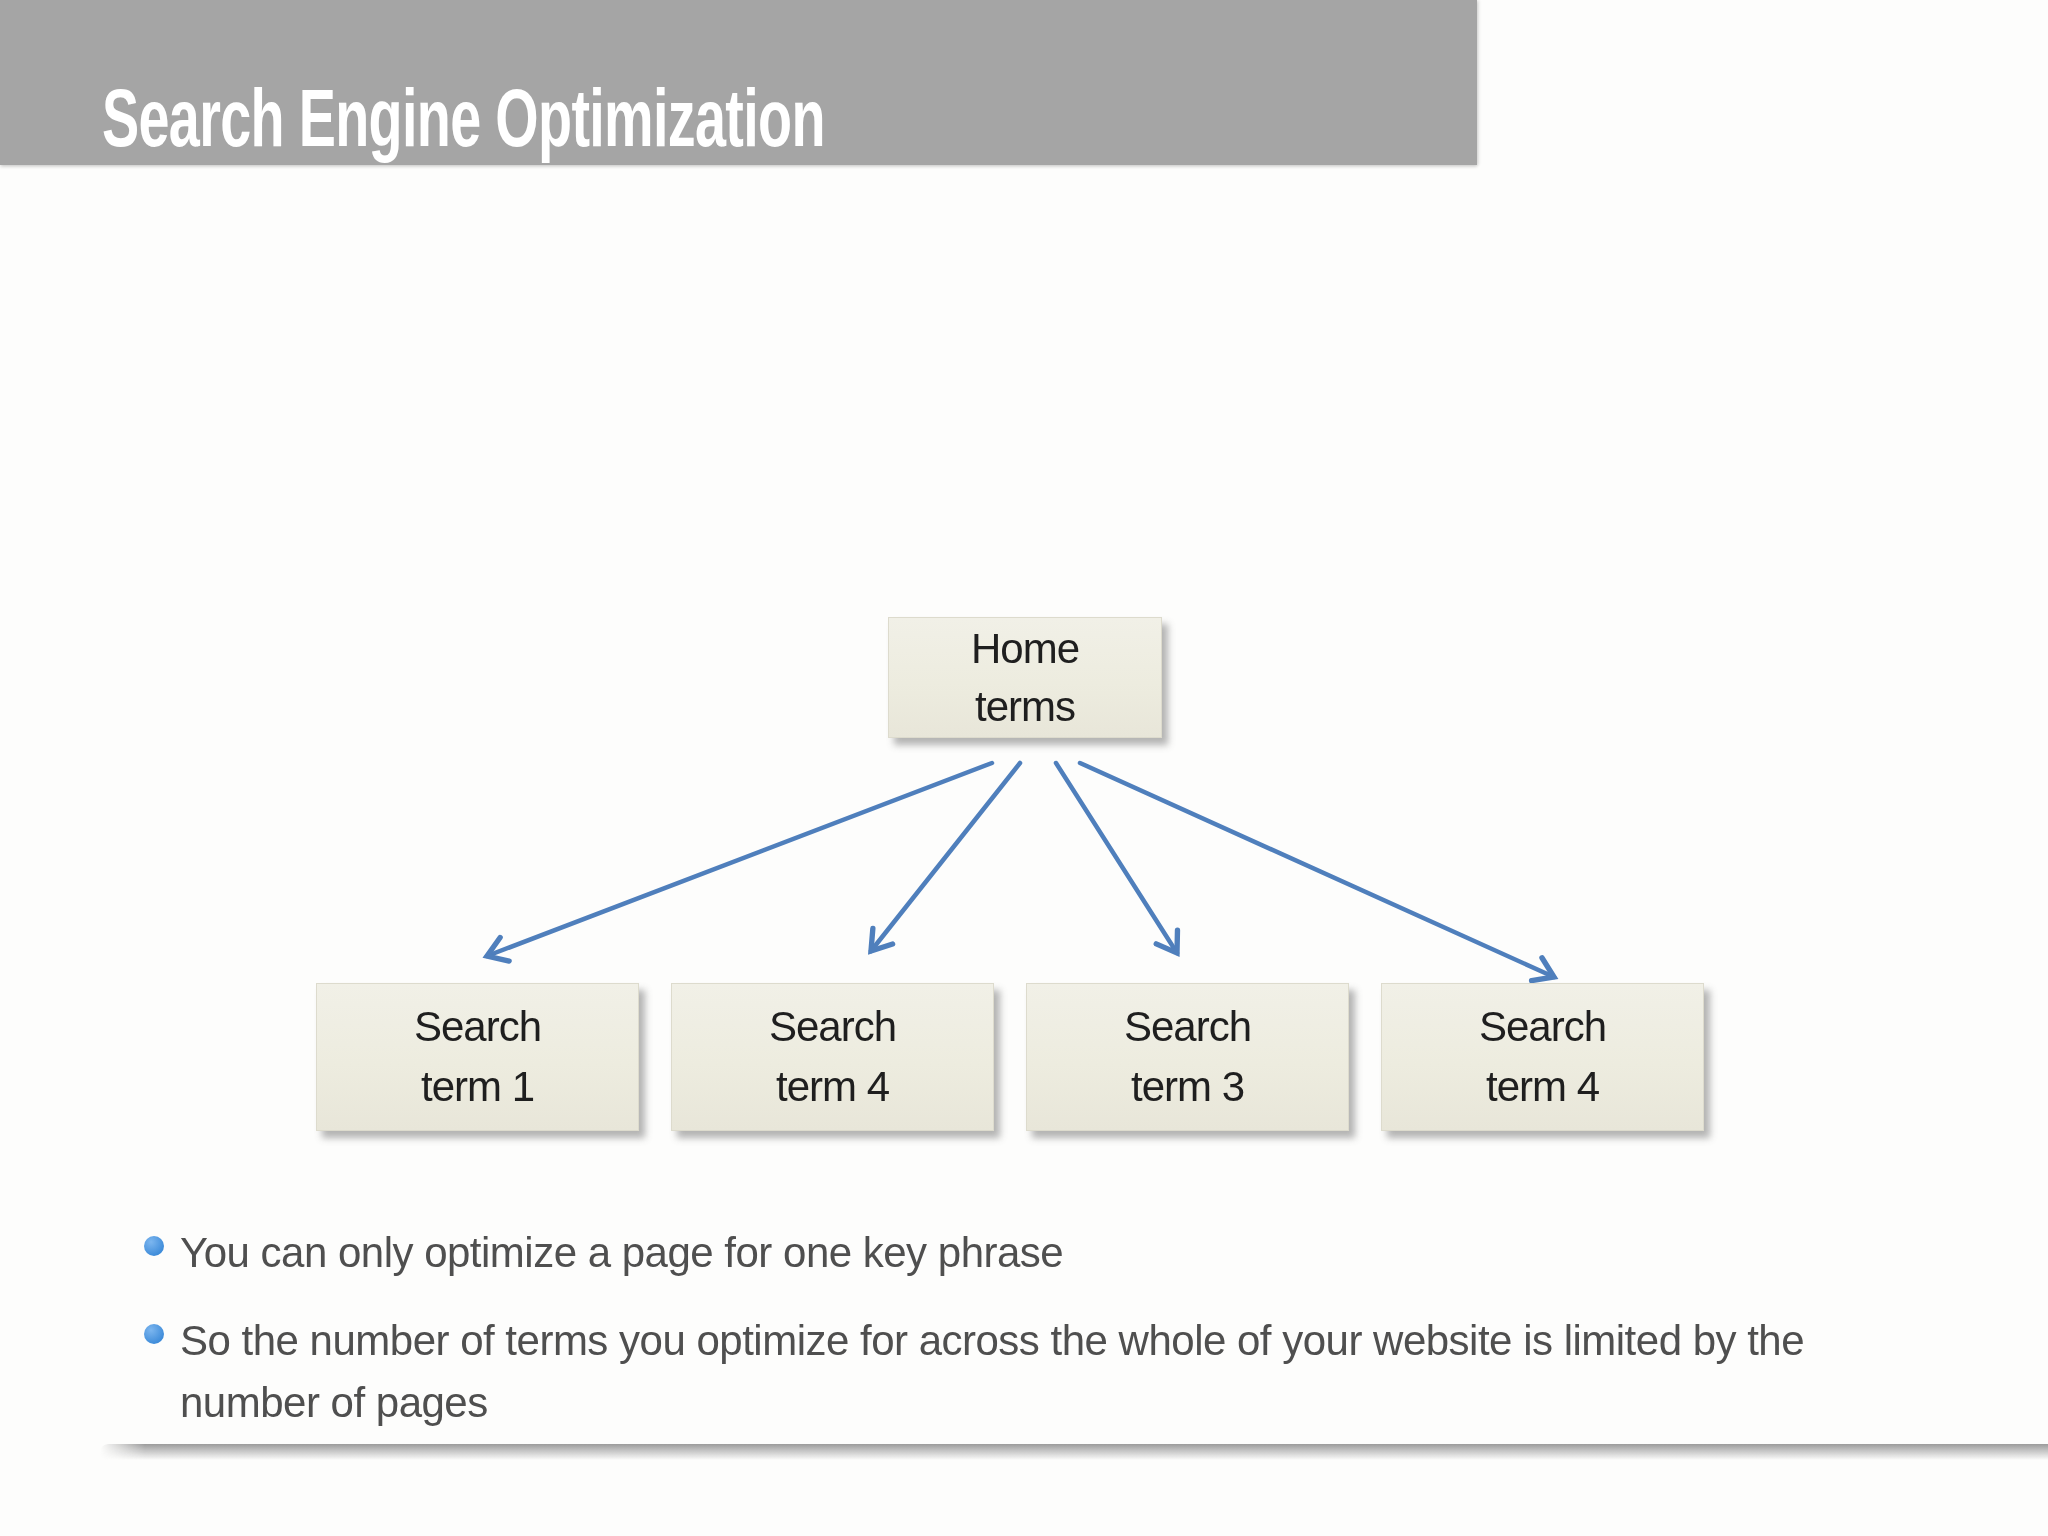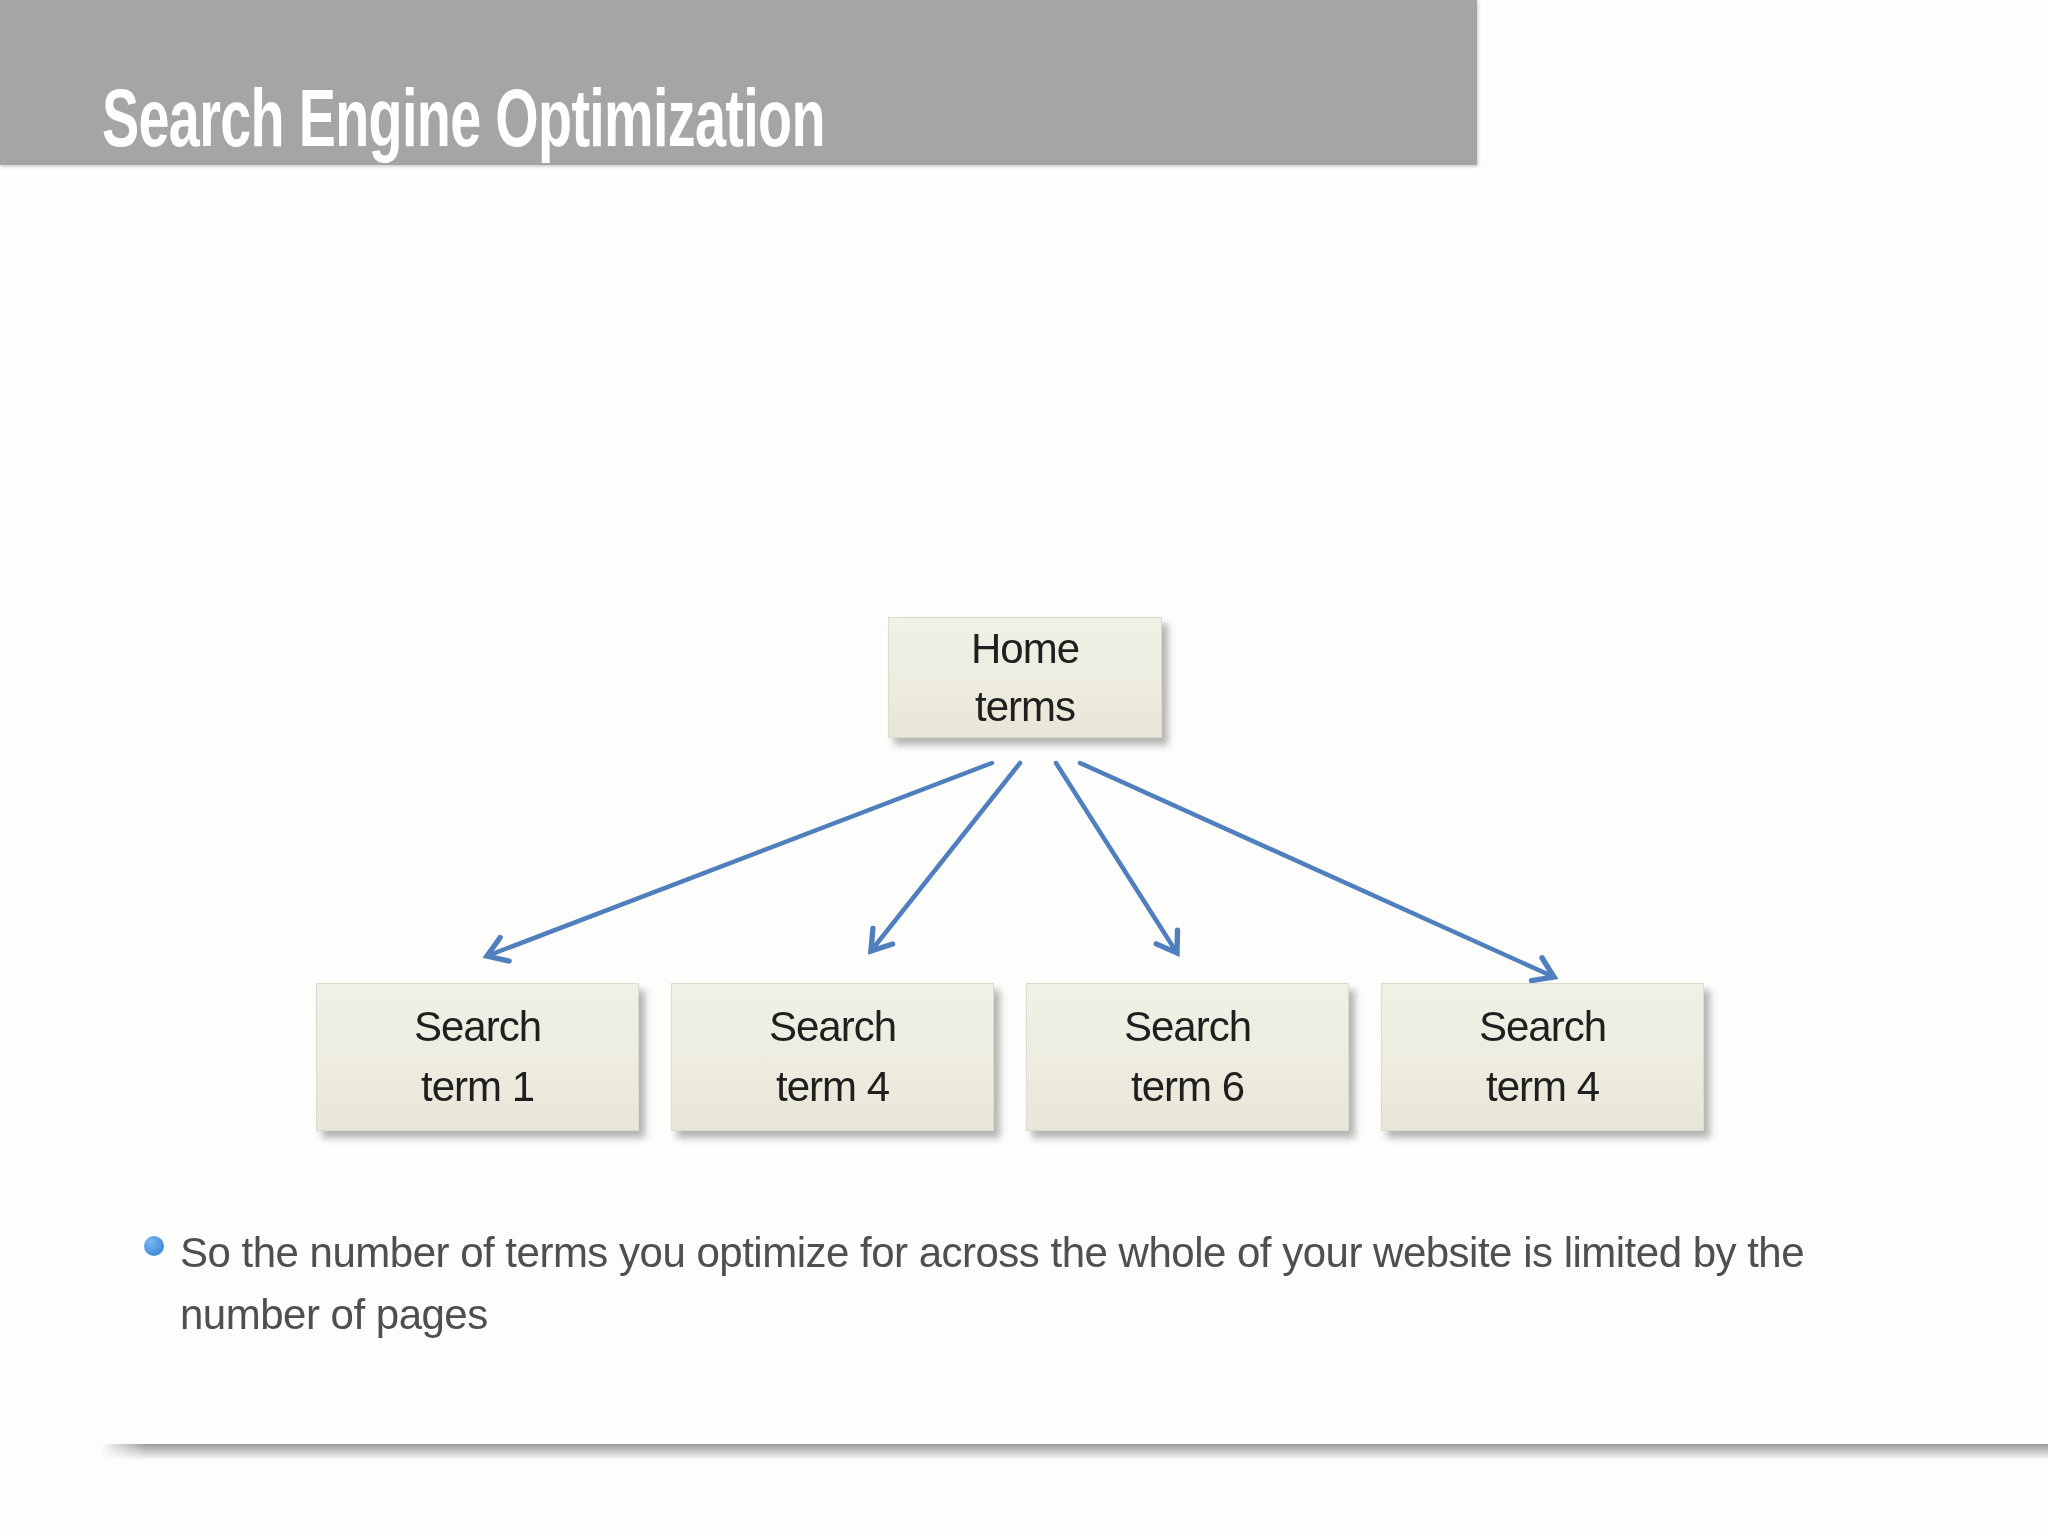--- a/index.html
+++ b/index.html
@@ -101,28 +101,32 @@
   <div class="node-box term-box term-1">
     <span>Search</span>
     <span>term 1</span>
   </div>
   <div class="node-box term-box term-2">
     <span>Search</span>
     <span>term 4</span>
   </div>
   <div class="node-box term-box term-3">
     <span>Search</span>
-    <span>term 6</span>
+    <span>term 3</span>
   </div>
   <div class="node-box term-box term-4">
     <span>Search</span>
     <span>term 4</span>
   </div>
 
   <ul class="bullet-list">
+    <li class="bullet-item">
+      <span class="bullet-dot"></span>
+      <span>You can only optimize a page for one key phrase</span>
+    </li>
     <li class="bullet-item">
       <span class="bullet-dot"></span>
       <span>So the number of terms you optimize for across the whole of your website is limited by the number of pages</span>
     </li>
   </ul>
 
   <div class="bottom-shadow"></div>
 
 </div>
 

